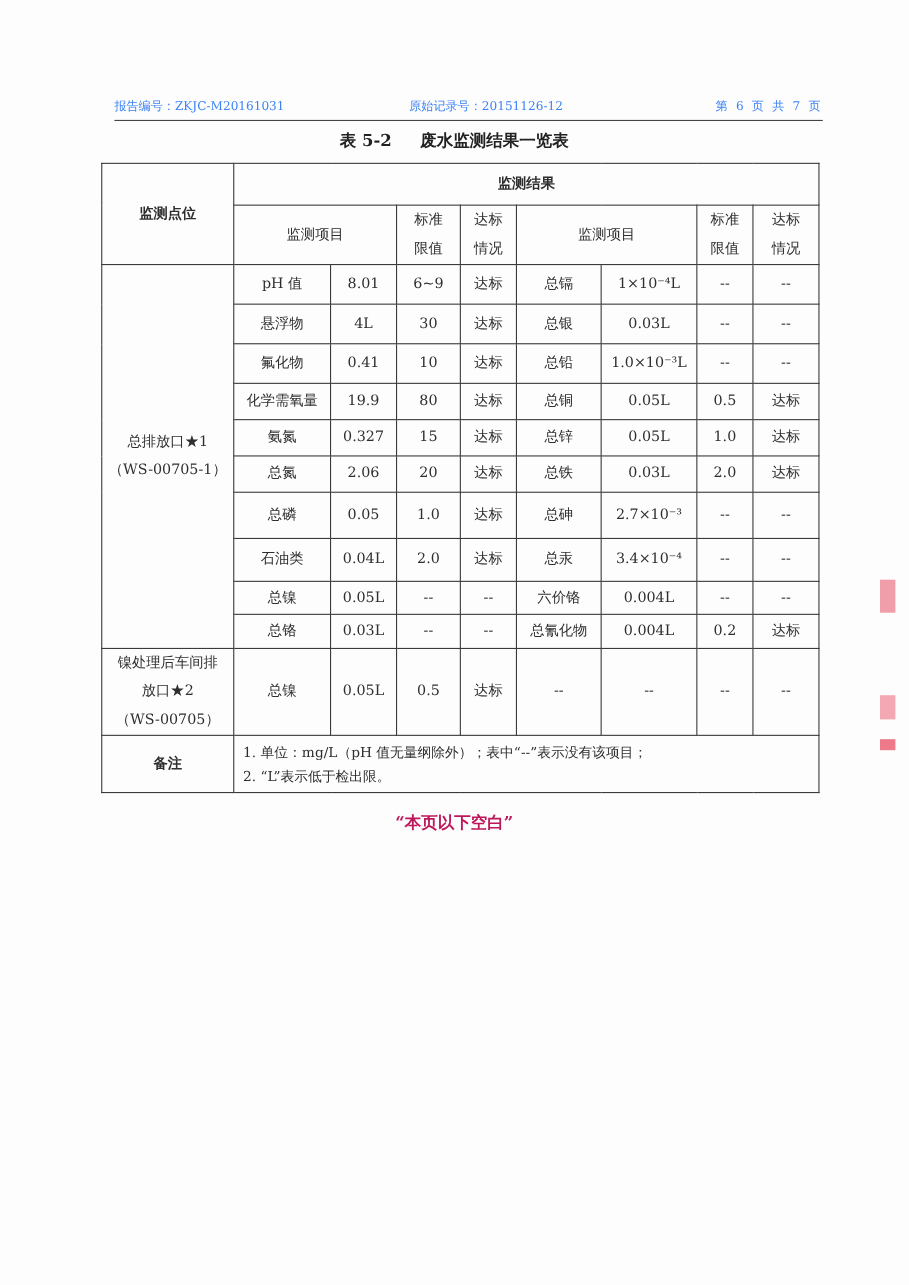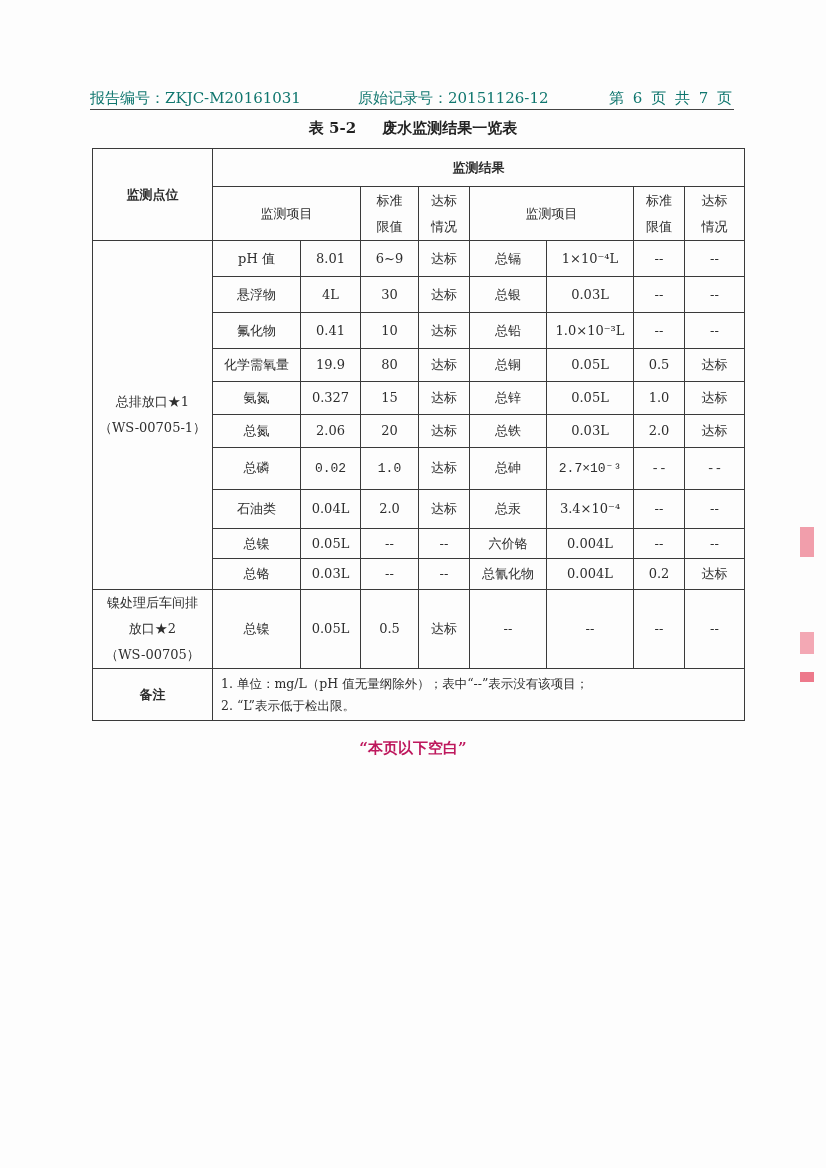--- a/index.html
+++ b/index.html
@@ -5,23 +5,23 @@
   html, body { margin: 0; padding: 0; }
   body {
     width: 826px; height: 1168px;
     background: #fdfdfd;
     position: relative;
     overflow: hidden;
     font-family: "DejaVu Serif", "Liberation Serif", serif;
     color: #2a2a2a;
   }
   .page-header {
-    position: absolute; left: 90px; top: 87px; width: 644px; height: 22px;
+    position: absolute; left: 104px; top: 87px; width: 644px; height: 22px;
     border-bottom: 1.5px solid #444;
-    font-size: 15px; color: #0f766e;
+    font-size: 11px; color: #3b82f6;
   }
   .page-header span { position: absolute; top: 2px; white-space: nowrap; }
   .hdr-report { left: 0; }
   .hdr-record { left: 268px; }
   .hdr-page { right: 0; letter-spacing: 2px; }
   .table-title {
     position: absolute; left: 0; width: 826px; top: 119px;
     text-align: center; font-size: 15px; font-weight: bold; color: #222;
   }
   .table-title .num { margin-right: 26px; }
@@ -158,23 +158,23 @@
       <tr style="height: 33px; padding-left: 40px;">
         <td>总氮</td>
         <td>2.06</td>
         <td>20</td>
         <td>达标</td>
         <td>总铁</td>
         <td>0.03L</td>
         <td>2.0</td>
         <td>达标</td>
       </tr>
-      <tr style="height: 42px; font-family: Liberation Mono, monospace;">
+      <tr style="height: 42px;">
         <td>总磷</td>
-        <td>0.02</td>
+        <td>0.05</td>
         <td>1.0</td>
         <td>达标</td>
         <td>总砷</td>
         <td>2.7×10⁻³</td>
         <td>--</td>
         <td>--</td>
       </tr>
       <tr style="height: 39px;">
         <td>石油类</td>
         <td>0.04L</td>

